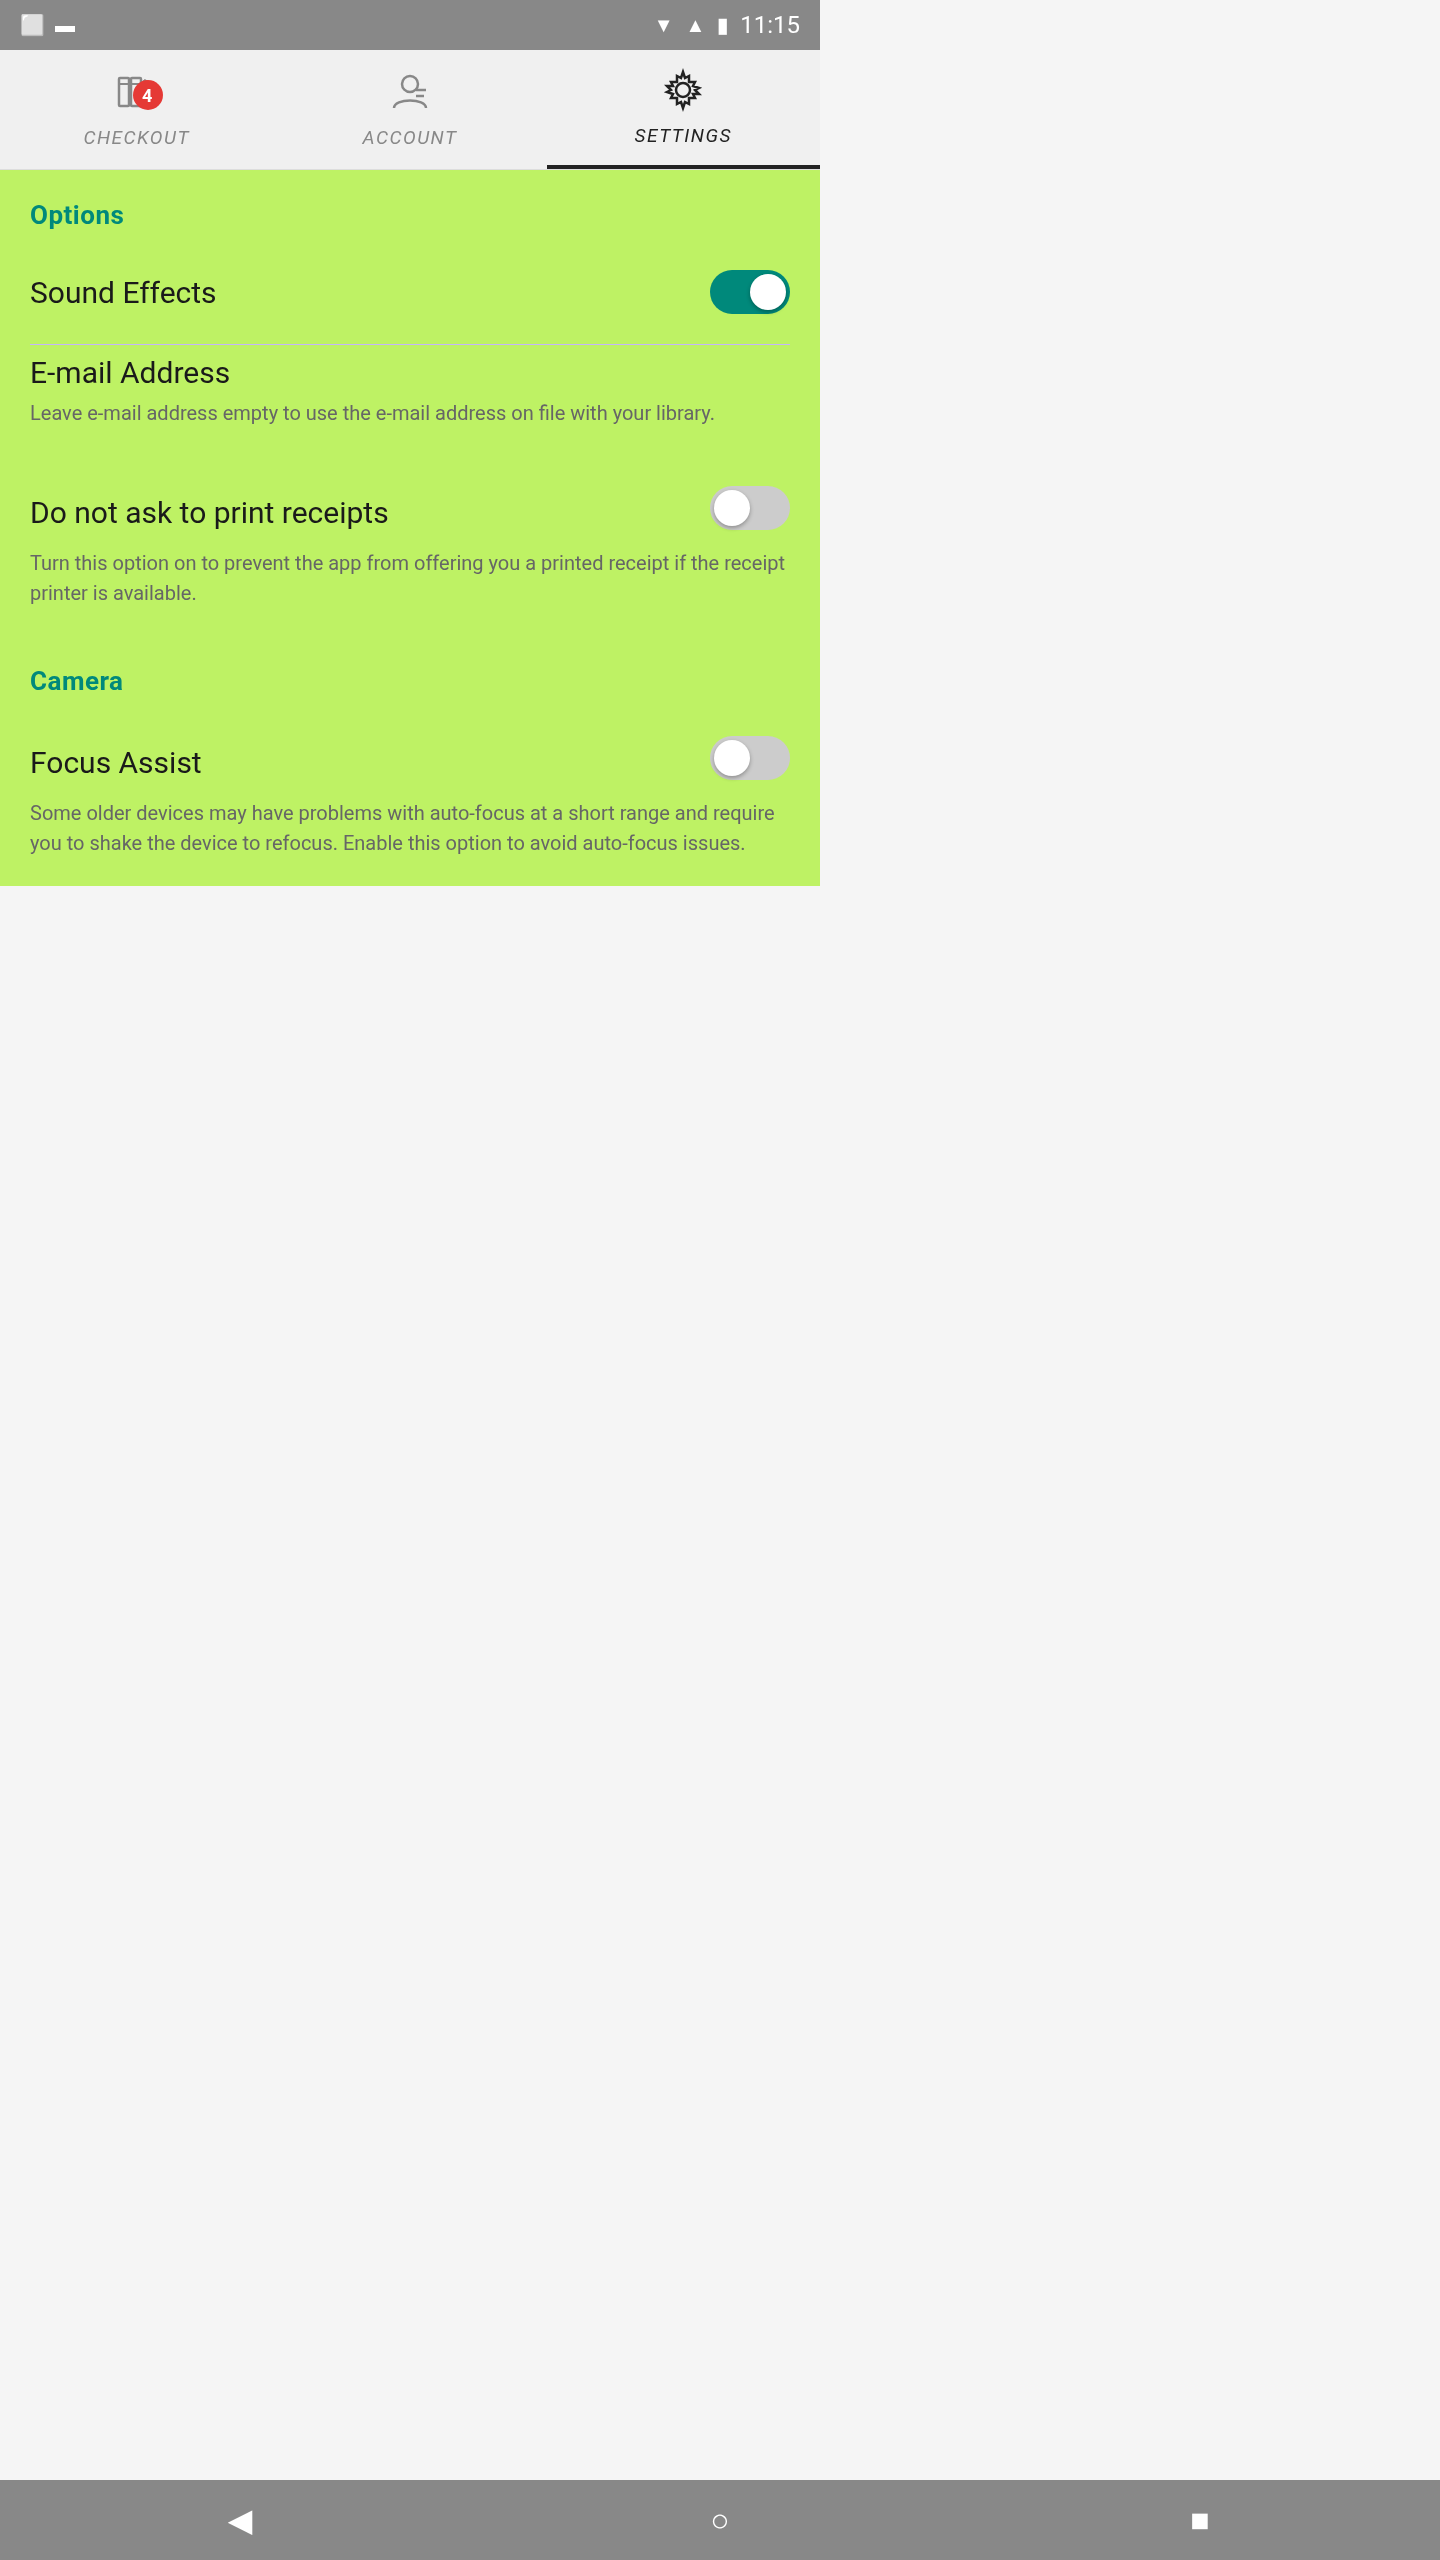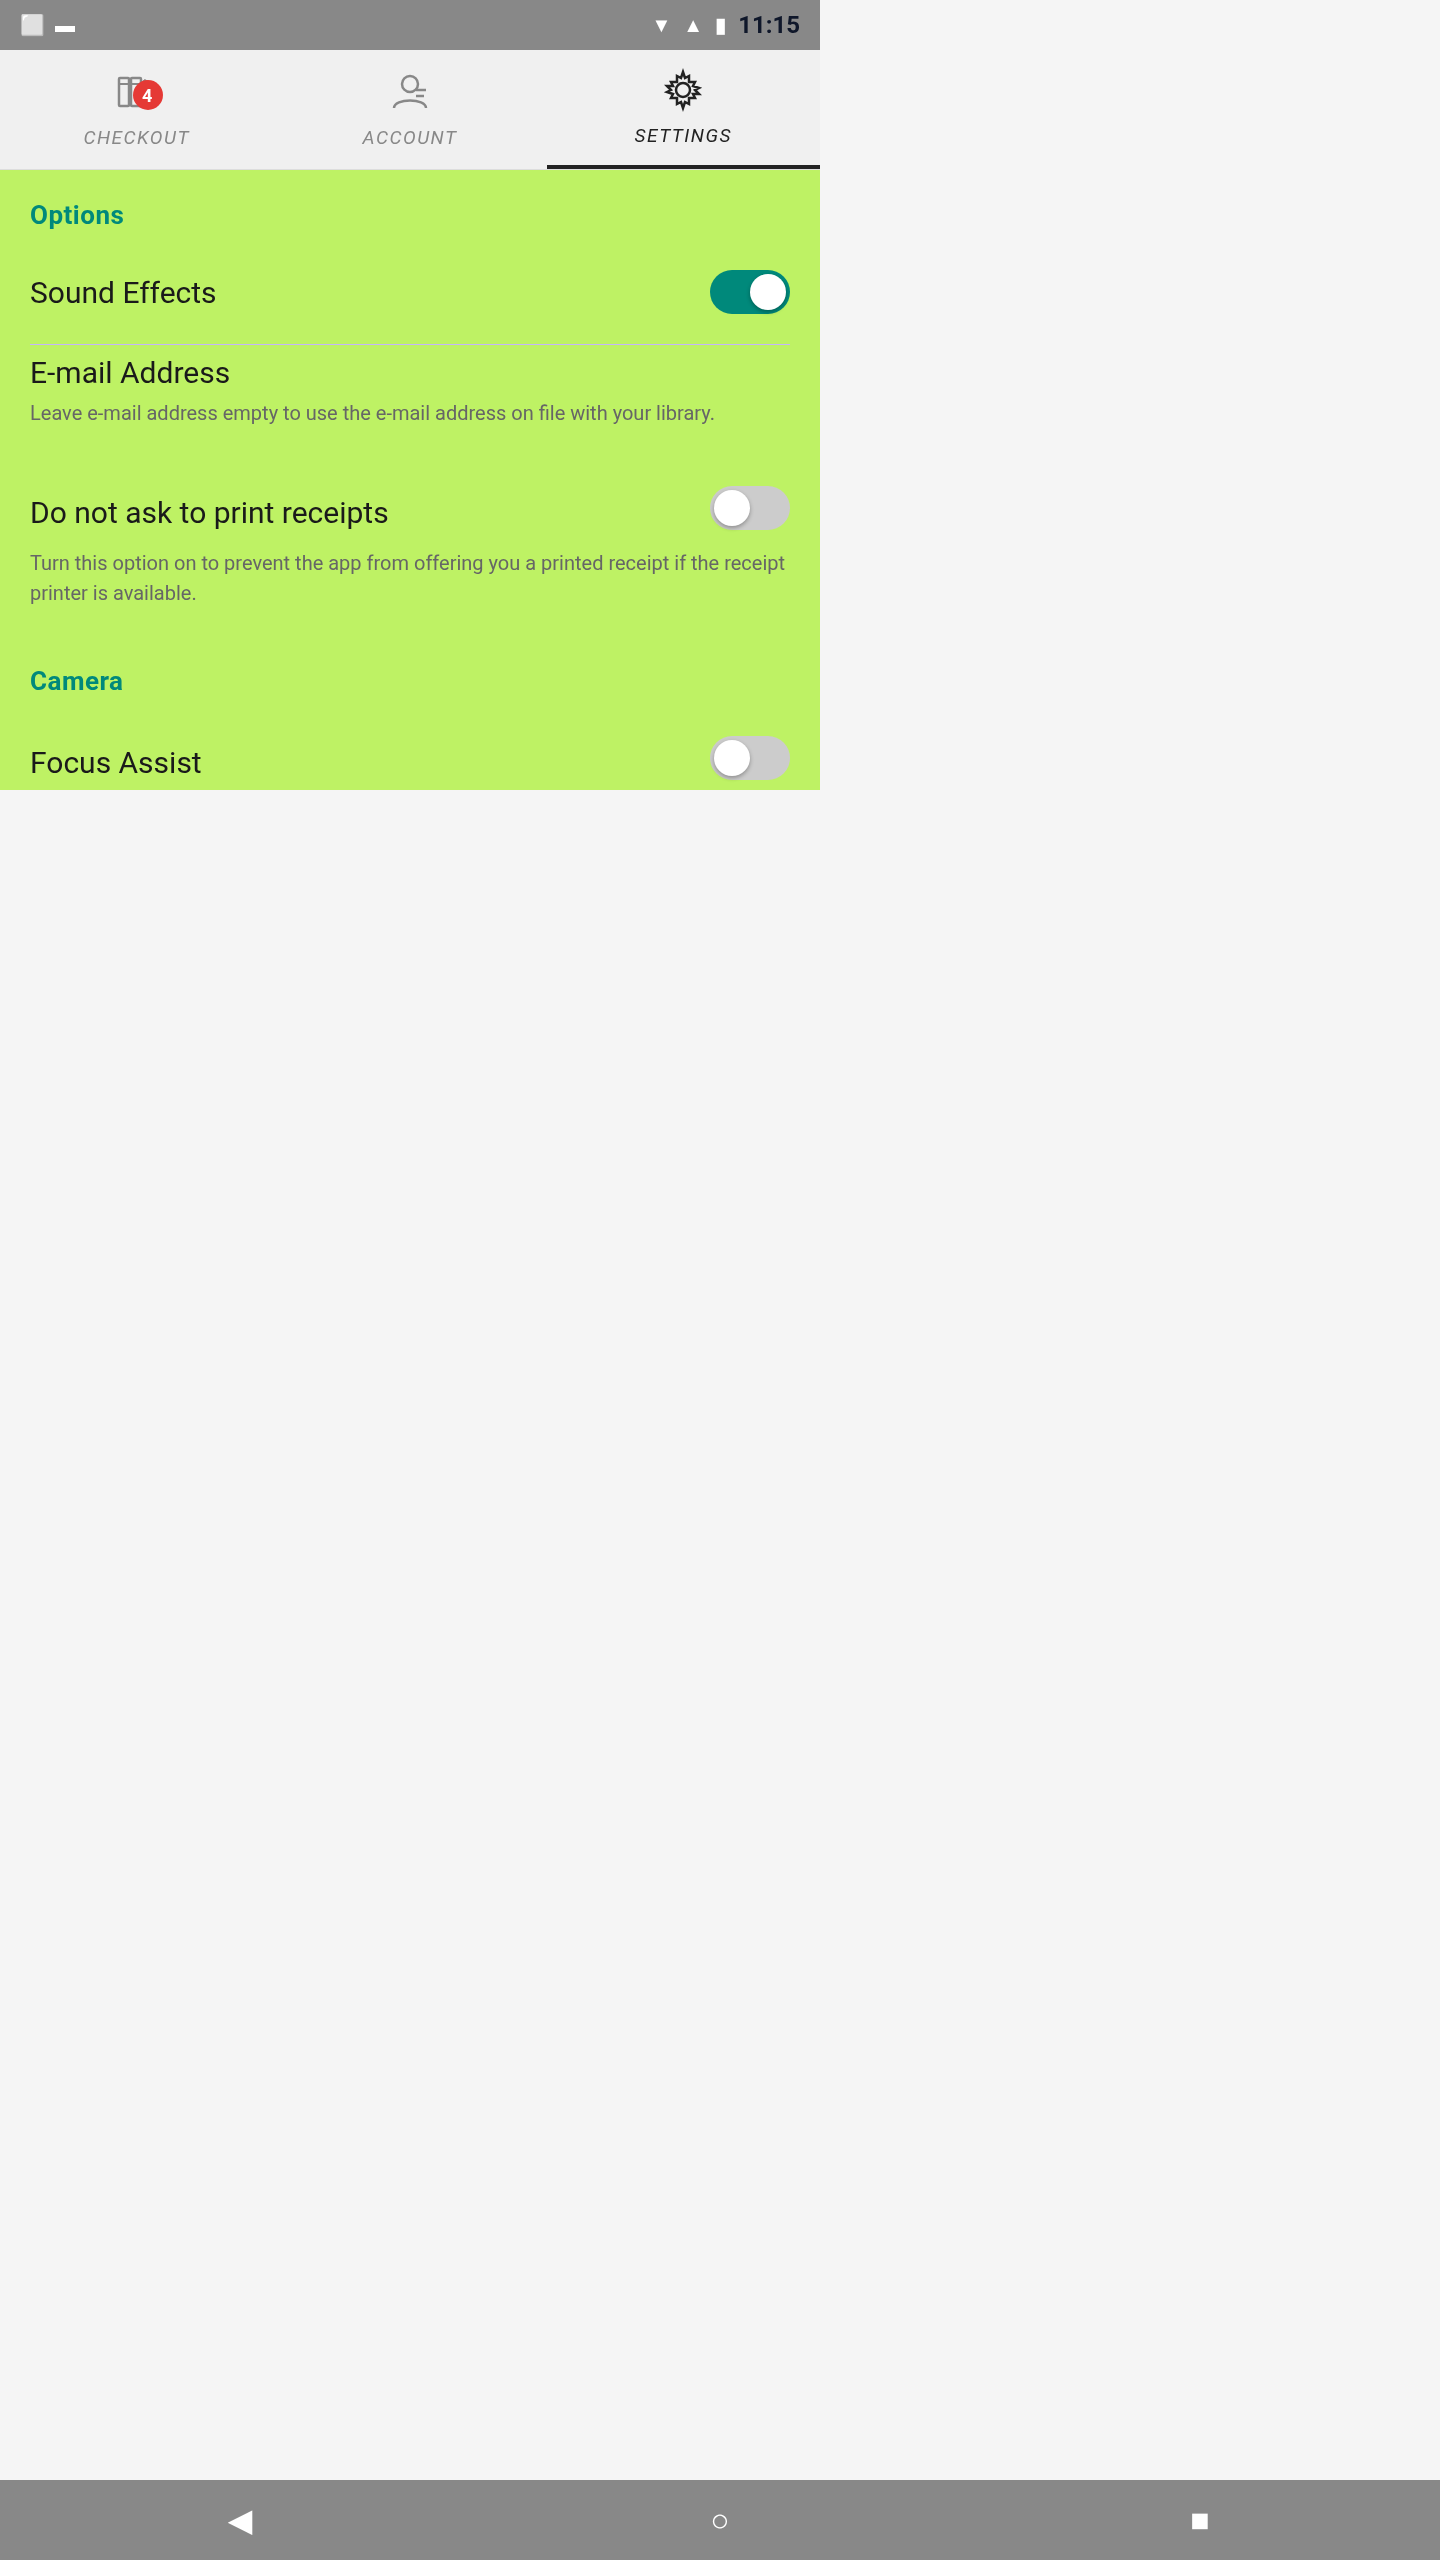--- a/index.html
+++ b/index.html
@@ -37,22 +37,22 @@
       color: white;
       font-size: 22px;
       font-weight: bold;
     }
     .status-icon {
       color: white;
       font-size: 20px;
     }
     .status-time {
       font-size: 24px;
-      font-weight: bold;
-      color: #0f172a;
+      font-weight: normal;
+      color: #ffffff;
     }
 
     
     .tab-bar {
       width: 100%;
       height: 120px;
       background: #f0f0f0;
       display: flex;
       align-items: stretch;
       border-bottom: 1px solid #ddd;
@@ -298,20 +298,21 @@
   <div class="setting-description">Turn this option on to prevent the app from offering you a printed receipt if the receipt printer is available.</div>
 
   <div class="section-header">Camera</div>
 
   <div class="setting-row-noborder">
     <span class="setting-label">Focus Assist</span>
     <div class="toggle off">
       <div class="toggle-knob"></div>
     </div>
   </div>
+  <div class="setting-description">Some older devices may have problems with auto-focus at a short range and require you to shake the device to refocus. Enable this option to avoid auto-focus issues.</div>
 
 </div>
 
 <div class="bottom-nav">
   <div class="nav-btn">◀</div>
   <div class="nav-btn">○</div>
   <div class="nav-btn">■</div>
 </div>
 
 </body></html>

